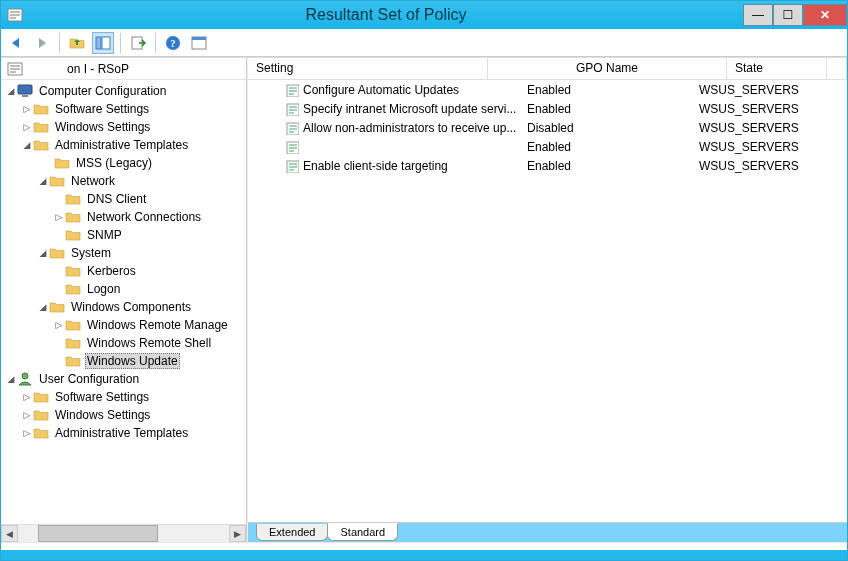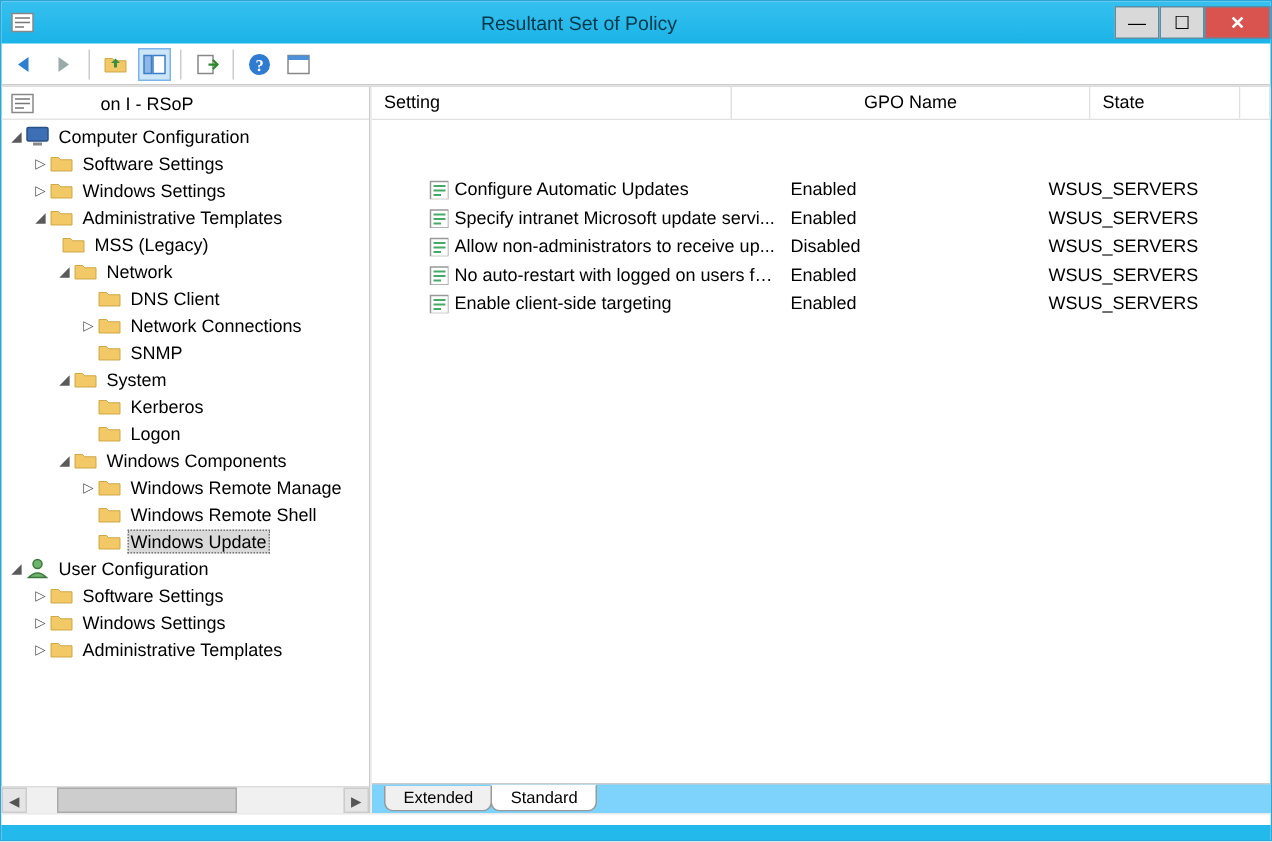--- a/index.html
+++ b/index.html
@@ -1,19 +1,19 @@
 <!DOCTYPE html>
 <html><head>
 <meta charset="utf-8">
 <style>
   * { box-sizing: border-box; }
   body { margin: 0; font-family: "Segoe UI", Tahoma, sans-serif; font-size: 12px; background: #fff; color: #000; user-select: none; }
   .window { width: 848px; height: 561px; border: 1px solid #2aa7d6; background: #fff; display: flex; flex-direction: column; }
   .titlebar { background: linear-gradient(#35c0ef, #1bb3e8); height: 28px; display: flex; align-items: center; padding: 0 0 0 6px; }
-  .titlebar .title { flex: 1; text-align: center; color: #003848; font-size: 13px; }
+  .titlebar .title { flex: 1; text-align: center; color: #003848; font-size: 16px; }
   .titlebar .app-icon { width: 16px; height: 16px; margin-right: 6px; }
   .win-controls { display: flex; height: 22px; }
   .win-btn { width: 30px; height: 22px; border: 1px solid #5a8ea6; display: flex; align-items: center; justify-content: center; font-family: Arial; font-size: 12px; }
   .win-min { background: #d9d9d9; }
   .win-max { background: #d9d9d9; }
   .win-close { background: #d9534f; color: #fff; font-weight: bold; width: 44px; }
   .menubar { height: 22px; background: #fff; border-bottom: 1px solid #e0e0e0; display: flex; align-items: center; padding: 0 4px; }
   .menubar .app-icon { width: 16px; height: 16px; margin-right: 6px; }
   .menu-item { padding: 2px 8px; cursor: default; }
   .mdi-controls { margin-left: auto; display: flex; gap: 0; }
@@ -28,21 +28,21 @@
   .tree-scroll { height: 18px; display: flex; border-top: 1px solid #ddd; background: #f0f0f0; }
   .scroll-arrow { width: 17px; background: #e5e5e5; border: 1px solid #ccc; display:flex;align-items:center;justify-content:center;font-size:9px;color:#555;}
   .scroll-track { flex: 1; position: relative; }
   .scroll-thumb { position:absolute; left:20px; width:120px; top:0; bottom:0; background:#cdcdcd; border:1px solid #aaa;}
   .tree-row { display: flex; align-items: center; height: 18px; white-space: nowrap; padding-left: 4px; }
   .tree-arrow { width: 12px; text-align: center; font-size: 9px; color: #5a5a5a; }
   .tree-arrow.empty { visibility: hidden; }
   .tree-icon { width: 16px; height: 16px; margin-right: 4px; display:inline-flex;align-items:center;justify-content:center;}
   .tree-label { padding: 0 2px; }
   .tree-label.selected { background: #d9d9d9; border: 1px dotted #777; padding: 0 1px; }
-  .list-pane { flex: 1; display: flex; flex-direction: column; border-left: 1px solid #eee; gap: 36px; }
+  .list-pane { flex: 1; display: flex; flex-direction: column; border-left: 1px solid #eee; }
   .list-header { display: flex; height: 22px; border-bottom: 1px solid #e0e0e0; }
   .col { border-right: 1px solid #e0e0e0; padding: 3px 8px; background: #fff; }
   .col-setting { width: 240px; }
   .col-state { width: 100px; }
   .col-gpo { flex: 1; text-align: center; }
   .list-body { flex: 1; overflow: hidden; }
   .list-row { display: flex; height: 19px; align-items: center; margin-left: 31px; }
   .cell-setting { width: 240px; padding-left: 6px; display:flex; align-items:center; gap:4px; overflow:hidden; text-overflow: ellipsis; white-space: nowrap;}
   .cell-setting span { overflow:hidden; text-overflow:ellipsis; white-space:nowrap;}
   .cell-state { width: 100px; padding-left: 8px; }
@@ -189,21 +189,21 @@
         </div>
         <div class="tree-row" style="padding-left:20px">
           <span class="tree-arrow">◢</span>
           <span class="tree-icon">
               <svg width="16" height="16">
                 <use href="#folder"></use>
               </svg>
             </span>
           <span class="tree-label">Administrative Templates</span>
         </div>
-        <div class="tree-row" style="padding-left:28px">
+        <div class="tree-row" style="padding-left:41px">
           <span class="tree-arrow empty">▷</span>
           <span class="tree-icon">
               <svg width="16" height="16">
                 <use href="#folder"></use>
               </svg>
             </span>
           <span class="tree-label">MSS (Legacy)</span>
         </div>
         <div class="tree-row" style="padding-left:36px">
           <span class="tree-arrow">◢</span>
@@ -387,21 +387,20 @@
               <span>Allow non-administrators to receive up...</span>
             </div>
             <div class="cell-state">Disabled</div>
             <div class="cell-gpo">WSUS_SERVERS</div>
           </div>
           <div class="list-row">
             <div class="cell-setting">
               <svg width="14" height="14">
                 <use href="#policy"></use>
               </svg>
-              <span>No auto-restart with logged on users fo...</span>
             </div>
             <div class="cell-state">Enabled</div>
             <div class="cell-gpo">WSUS_SERVERS</div>
           </div>
           <div class="list-row">
             <div class="cell-setting">
               <svg width="14" height="14">
                 <use href="#policy"></use>
               </svg>
               <span>Enable client-side targeting</span>

